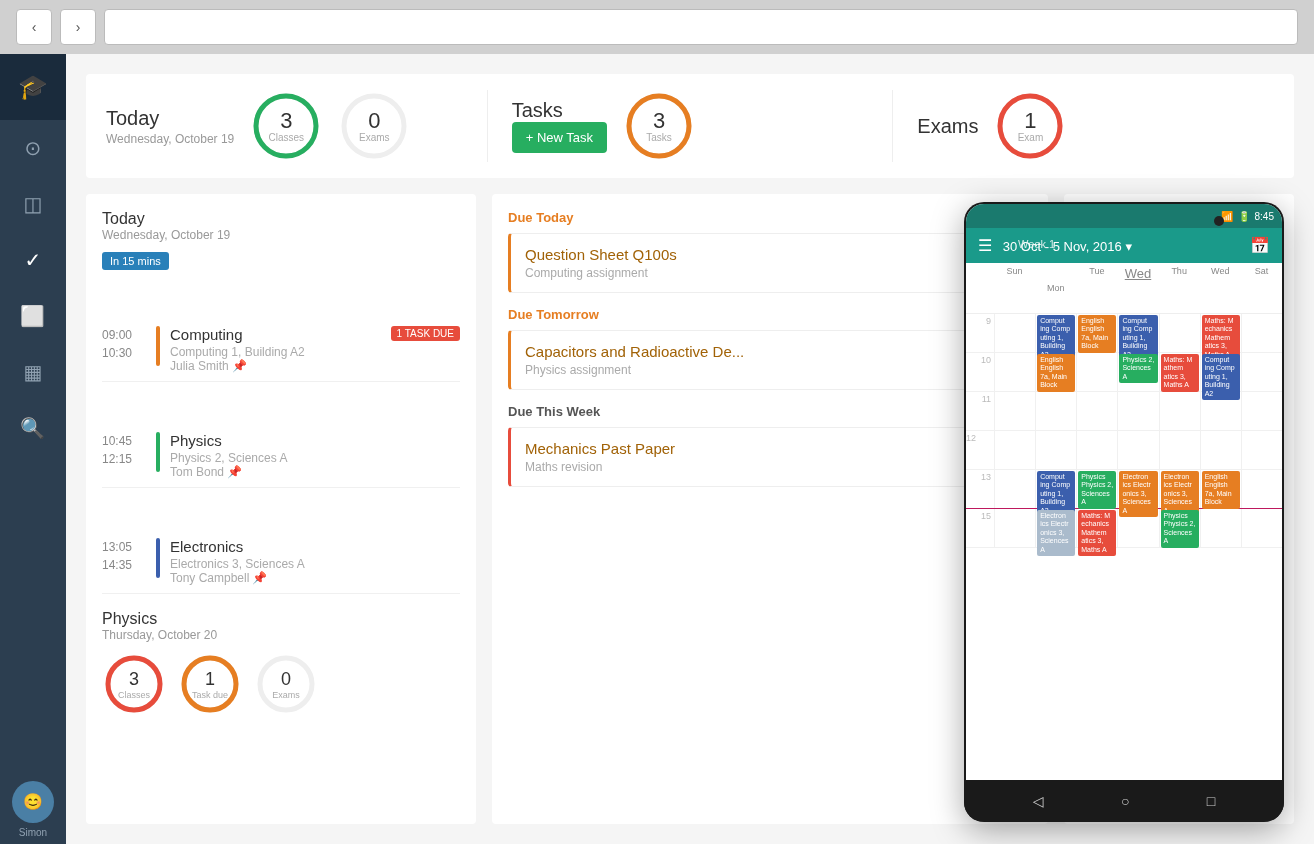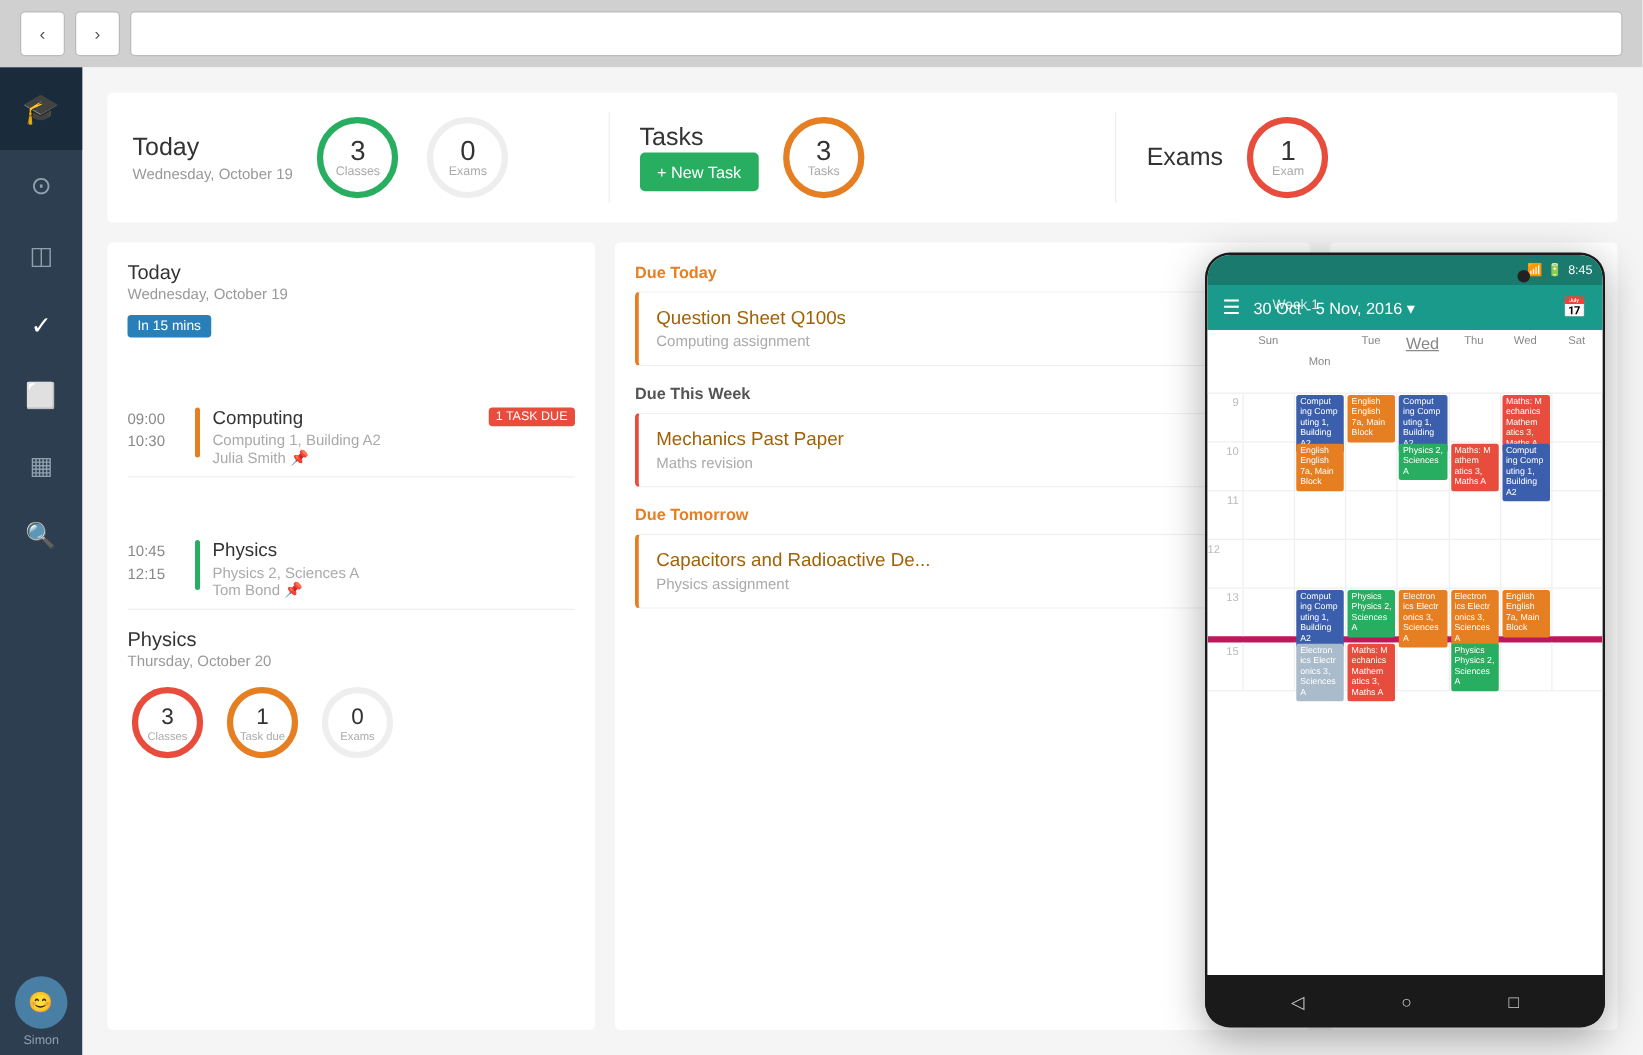--- a/index.html
+++ b/index.html
@@ -382,20 +382,31 @@
           </div>
           <div class="class-bar" style="background:#27ae60;"></div>
           <div class="class-details">
             <div class="class-name">Physics</div>
             <div class="class-sub">Physics 2, Sciences A</div>
             <div class="class-teacher">Tom Bond 📌</div>
           </div>
         </div>
 
         
+        <div class="class-item">
+          <div class="class-time">
+            13:05<br>14:35
+          </div>
+          <div class="class-bar" style="background:#3b5fad;"></div>
+          <div class="class-details">
+            <div class="class-name">Electronics</div>
+            <div class="class-sub">Electronics 3, Sciences A</div>
+            <div class="class-teacher">Tony Campbell 📌</div>
+          </div>
+        </div>
 
         
         <div class="tomorrow-section">
           <div class="section-title">Physics</div>
           <div class="section-subtitle">Thursday, October 20</div>
           <div class="tomorrow-circles">
 
             <div class="small-circle">
               <svg width="64" height="64" viewBox="0 0 64 64">
                 <circle cx="32" cy="32" r="26" fill="none" stroke="#eee" stroke-width="5"></circle>
@@ -441,43 +452,43 @@
               <div class="task-sub">Computing assignment</div>
             </div>
             <div class="task-right">
               <span class="task-date">Oct 19</span>
               <span class="task-progress">0% ⚙</span>
             </div>
           </div>
         </div>
 
         <div class="due-section">
+          <div class="due-label">Due Tomorrow</div>
+          <div class="task-card task-border-left task-border-orange">
+            <div class="task-left">
+              <div class="task-name">Capacitors and Radioactive De...</div>
+              <div class="task-sub">Physics assignment</div>
+            </div>
+            <div class="task-right">
+              <span class="task-date orange">Oct 20</span>
+              <span class="task-progress">85% ⚙</span>
+            </div>
+          </div>
+        </div>
+
+        <div class="due-section">
           <div class="due-label" style="color:#555;">Due This Week</div>
           <div class="task-card task-border-left" style="border-left-color:#e74c3c;">
             <div class="task-left">
               <div class="task-name">Mechanics Past Paper</div>
               <div class="task-sub">Maths revision</div>
             </div>
             <div class="task-right">
               <span class="task-date blue">Oct 21</span>
               <span class="task-progress">40% ⚙</span>
-            </div>
-          </div>
-        </div>
-
-        <div class="due-section">
-          <div class="due-label">Due Tomorrow</div>
-          <div class="task-card task-border-left task-border-orange">
-            <div class="task-left">
-              <div class="task-name">Capacitors and Radioactive De...</div>
-              <div class="task-sub">Physics assignment</div>
-            </div>
-            <div class="task-right">
-              <span class="task-date orange">Oct 20</span>
-              <span class="task-progress">85% ⚙</span>
             </div>
           </div>
         </div>
       </div>
 
       <div class="exams-column">
         <div class="in-next-badge">In The Next 3 Days</div>
         <div class="exam-card">
           <div class="exam-name">Maths: Mechanics</div>
           <div class="exam-time">08:45 Friday, October 21</div>
@@ -570,21 +581,21 @@
             <div style="font-size:9px;color:#bbb;padding-right:3px;padding-top:2px;">12</div>
             <div style="border-left:1px solid #f0f0f0;height:38px;"></div>
             <div style="border-left:1px solid #f0f0f0;height:38px;"></div>
             <div style="border-left:1px solid #f0f0f0;height:38px;"></div>
             <div style="border-left:1px solid #f0f0f0;height:38px;"></div>
             <div style="border-left:1px solid #f0f0f0;height:38px;"></div>
             <div style="border-left:1px solid #f0f0f0;height:38px;"></div>
             <div style="border-left:1px solid #f0f0f0;height:38px;"></div>
           </div>
 
-          <div style="display:grid;grid-template-columns:28px repeat(7,1fr);border-bottom:5px solid #be185d;">
+          <div style="display:grid;grid-template-columns:28px repeat(7,1fr);border-bottom:1px solid #be185d;">
             <div style="font-size:9px;color:#bbb;text-align:right;padding-right:3px;padding-top:2px;">13</div>
             <div style="border-left:1px solid #f0f0f0;height:38px;"></div>
             <div style="border-left:1px solid #f0f0f0;height:38px;position:relative;">
               <div style="position:absolute;top:1px;left:1px;right:1px;background:#3b5fad;border-radius:2px;padding:2px 3px;font-size:7px;color:#fff;line-height:1.2;">Comput ing Comp uting 1, Building A2</div>
             </div>
             <div style="border-left:1px solid #f0f0f0;height:38px;position:relative;">
               <div style="position:absolute;top:1px;left:1px;right:1px;background:#27ae60;border-radius:2px;padding:2px 3px;font-size:7px;color:#fff;line-height:1.2;">Physics Physics 2, Sciences A</div>
             </div>
             <div style="border-left:1px solid #f0f0f0;height:38px;position:relative;">
               <div style="position:absolute;top:1px;left:1px;right:1px;background:#e67e22;border-radius:2px;padding:2px 3px;font-size:7px;color:#fff;line-height:1.2;">Electron ics Electr onics 3, Sciences A</div>

